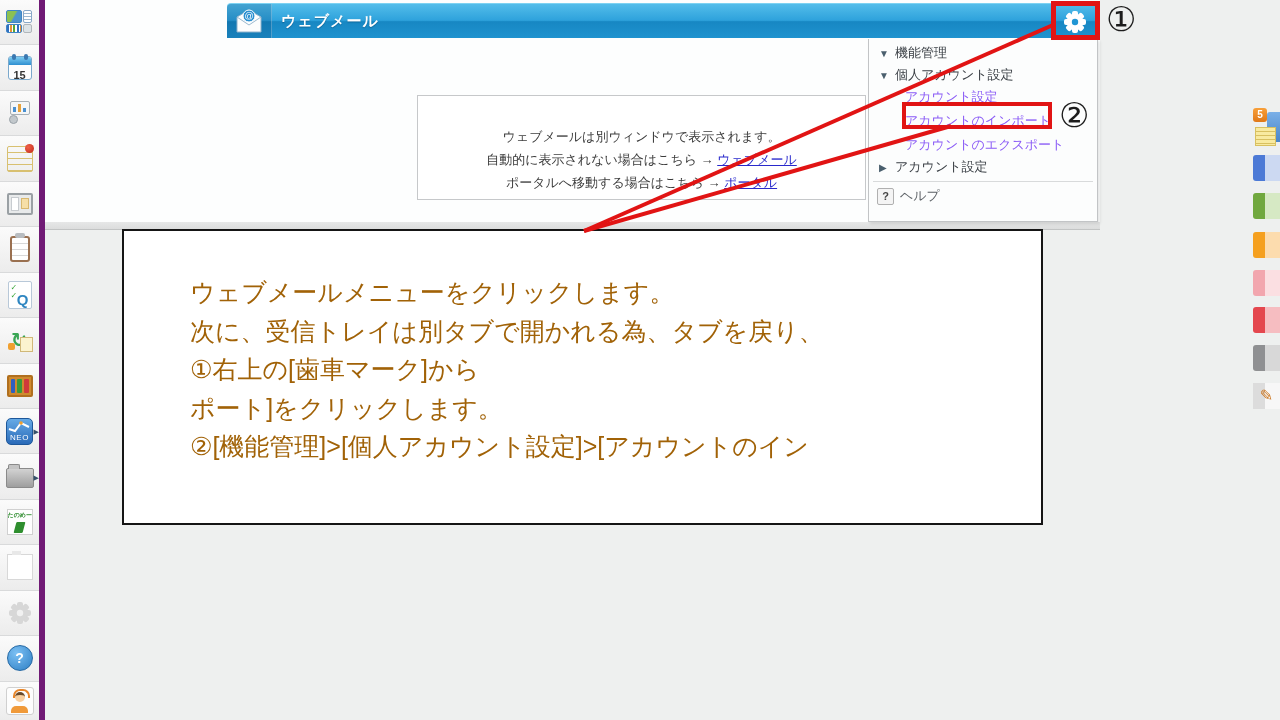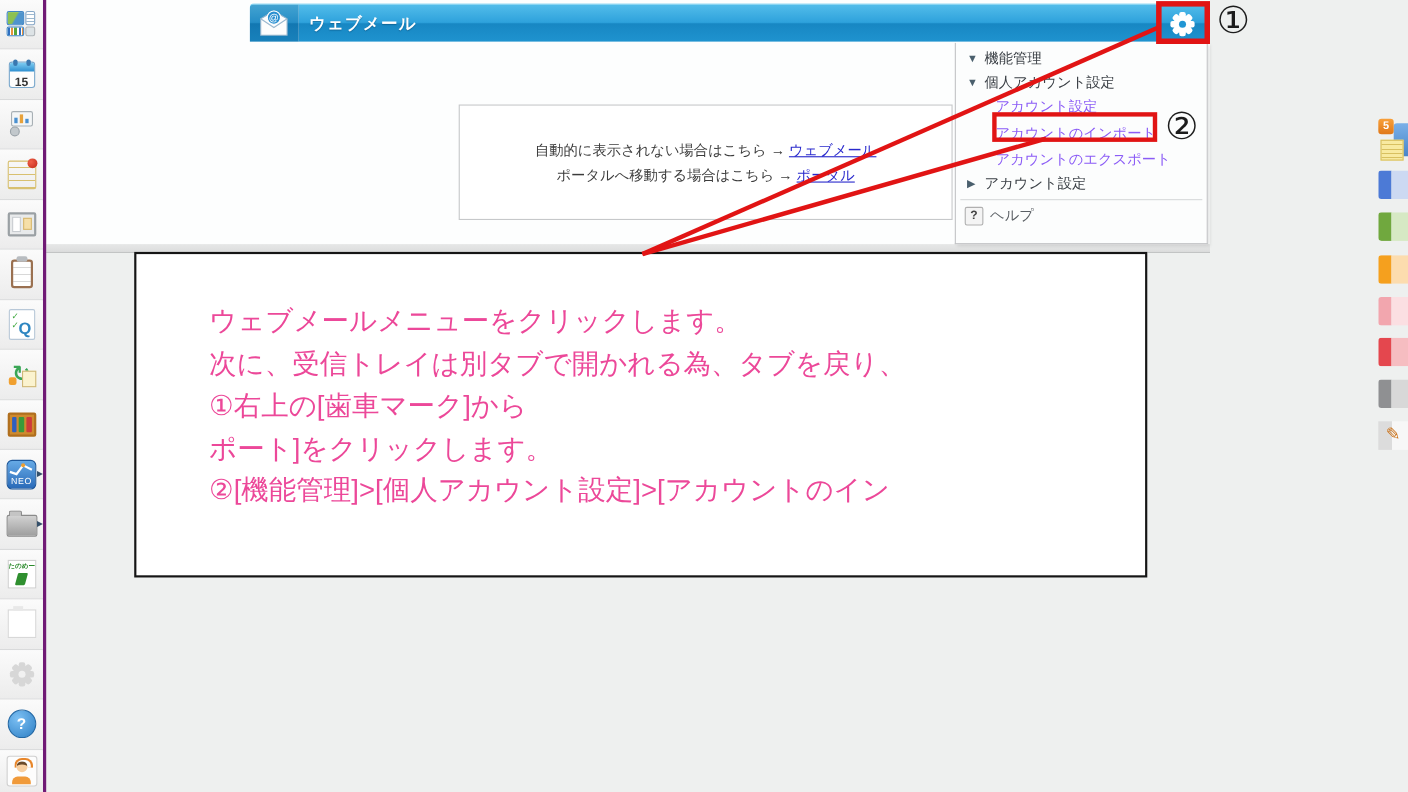--- a/index.html
+++ b/index.html
@@ -2,21 +2,21 @@
 <html><head>
 <meta charset="utf-8">
 <style>
   html,body{margin:0;padding:0}
   body{width:1280px;height:720px;overflow:hidden;background:#eef0ef;
        font-family:"Liberation Sans","DejaVu Sans",sans-serif;position:relative}
   .abs{position:absolute}
 
   
   .sidebar{left:0;top:0;width:39px;height:720px;background:#f2f3f3;
-           border-right:3px solid #701a75;z-index:10;display:flex;flex-direction:column}
+           border-right:6px solid #701a75;z-index:10;display:flex;flex-direction:column}
   .cell{flex:none;height:45.45px;border-bottom:1px solid #d9dadb;
         background:linear-gradient(#fbfbfb,#ececec);display:flex;align-items:center;
         justify-content:center;position:relative;box-sizing:border-box}
   .cell:last-child{border-bottom:none;flex:1}
   .side-arrow{position:absolute;right:0;top:50%;transform:translateY(-50%);
               font-size:7px;color:#35506a;line-height:7px}
 
   .ic-portal{width:28px;height:25px;display:grid;grid-template-columns:16px 9px;
              grid-template-rows:13px 9px;gap:1px}
   .ic-portal span{border-radius:2px;box-sizing:border-box}
@@ -154,21 +154,21 @@
   .red-box-item{left:902px;top:102px;width:150px;height:27px;border:4px solid #e11414;
       box-sizing:border-box;z-index:60;pointer-events:none}
   .marker{font-size:34px;line-height:36px;color:#1c1c1c;z-index:70}
   .marker1{left:1106px;top:1px}
   .marker2{left:1059px;top:97px}
   .overlay-svg{left:0;top:0;z-index:55;pointer-events:none}
 
   
   .note-box{left:122px;top:229px;width:921px;height:296px;background:#fff;
       border:2px solid #151515;box-sizing:border-box;z-index:45}
-  .note-text{margin:42px 0 0 66px;font-size:25px;line-height:38.5px;color:#ec4899}
+  .note-text{margin:42px 0 0 66px;font-size:25px;line-height:38.5px;color:#a16207}
 
   
   .rr{z-index:15}
   .rr-note{left:1253px;top:108px;width:27px;height:40px}
   .rr-note .back{position:absolute;right:0;top:4px;width:13px;height:30px;
       background:linear-gradient(#7ab0e8,#4a86c8);border-radius:3px 0 0 3px}
   .rr-note .paper{position:absolute;left:2px;bottom:2px;width:19px;height:17px;
       background:#f8eaa0;border:1px solid #d8c060;
       background-image:repeating-linear-gradient(rgba(0,0,0,0) 0 3px,#d8c060 3px 4px)}
   .rr-note .badge{position:absolute;left:0;top:0;width:14px;height:14px;border-radius:3px;
@@ -339,20 +339,21 @@
     <span>アカウント設定</span>
   </div>
   <div class="m-div"></div>
   <div class="m-row m-help">
     <span class="qbox">?</span>
     <span>ヘルプ</span>
   </div>
 </div>
 
 <div class="abs msg-box">
+  <div>ウェブメールは別ウィンドウで表示されます。</div>
   <div>
     <span>自動的に表示されない場合はこちら → </span><a>ウェブメール</a>
   </div>
   <div>
     <span>ポータルへ移動する場合はこちら → </span><a>ポータル</a>
   </div>
 </div>
 
 <svg class="abs overlay-svg" width="1280" height="720">
   <line x1="584" y1="231" x2="1053" y2="25" stroke="#e11414" stroke-width="4"></line>

